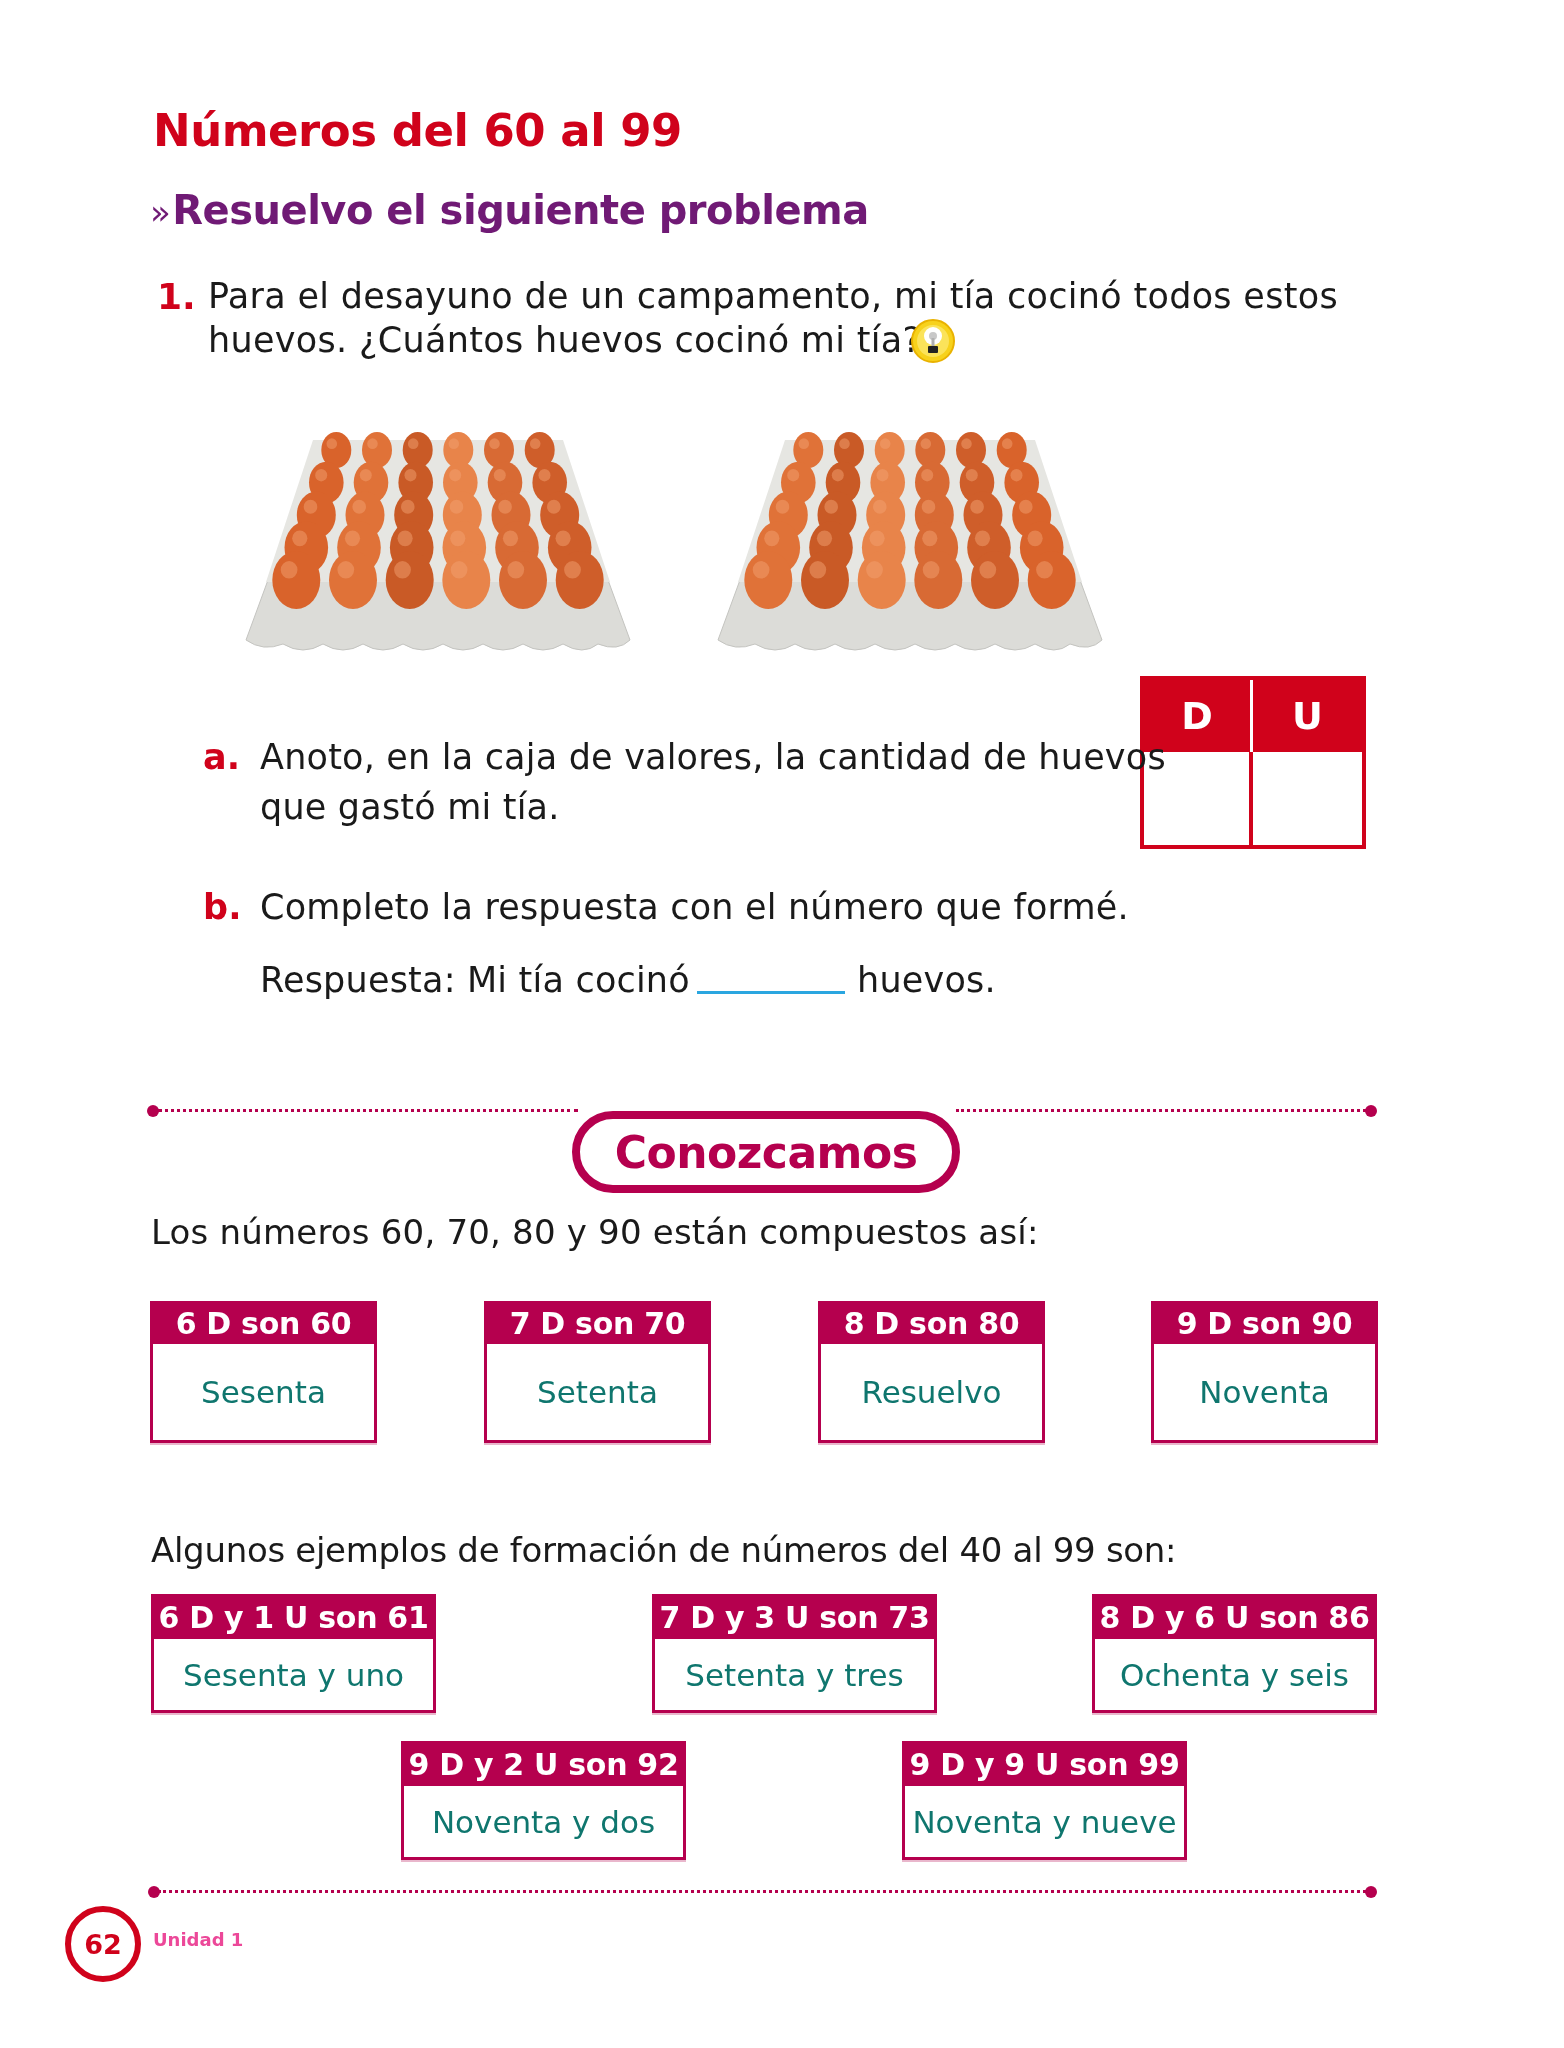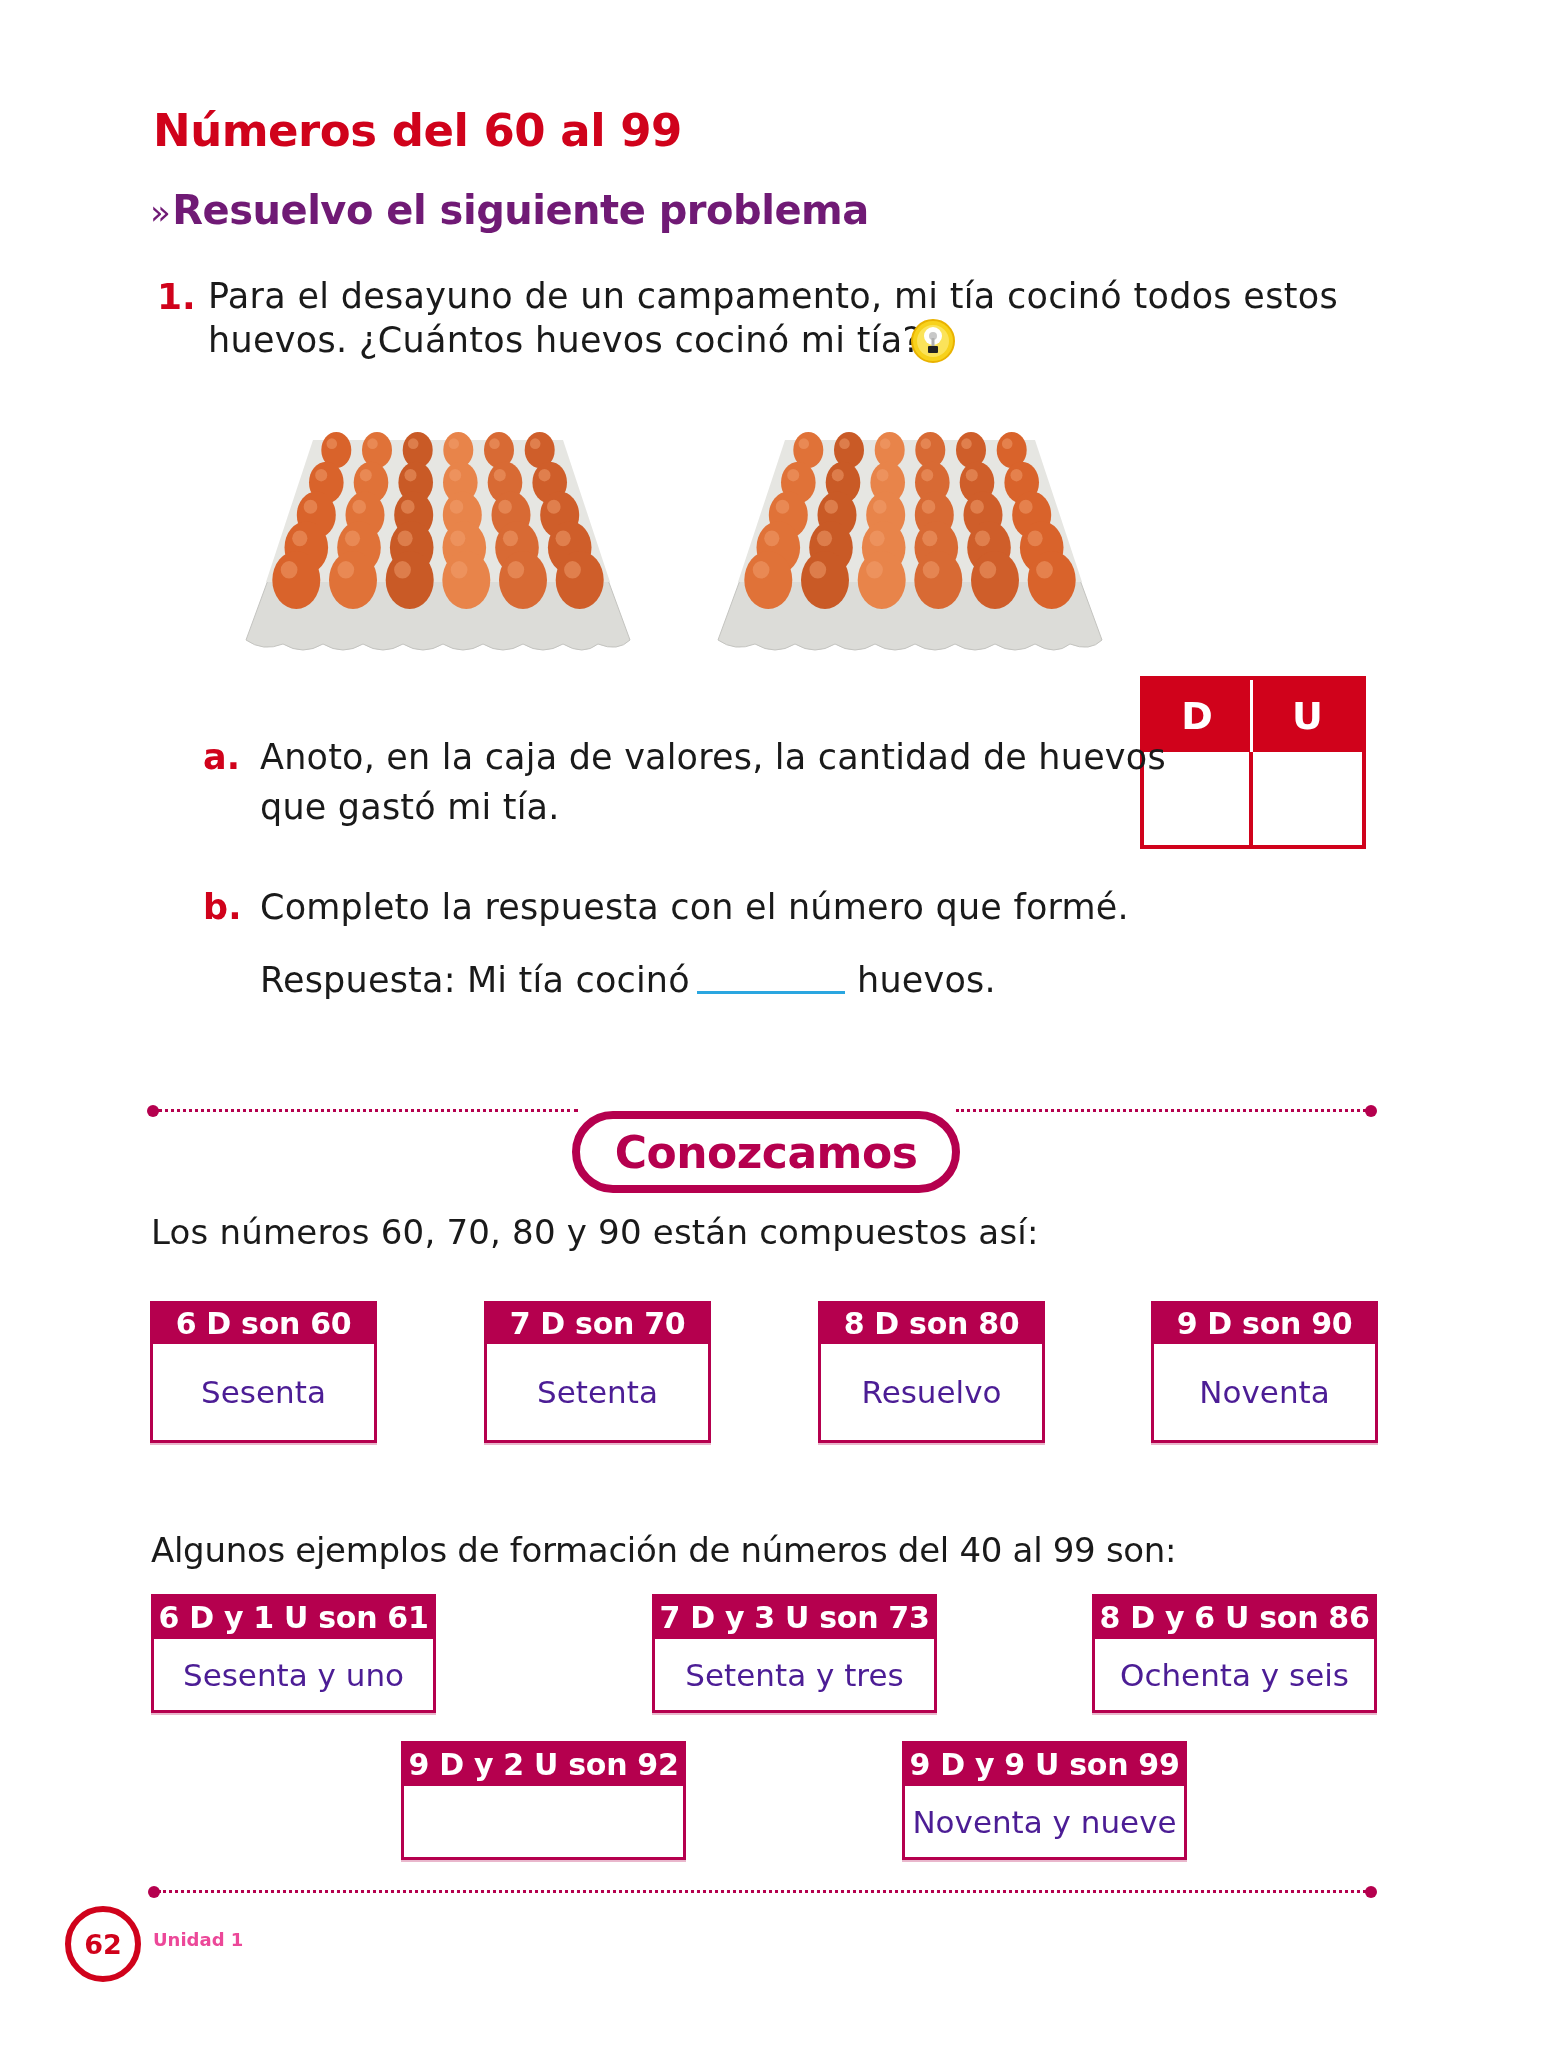--- a/index.html
+++ b/index.html
@@ -74,21 +74,21 @@
     .intro2 { left: 151px; top: 1530px; font-size: 34px; white-space: nowrap; letter-spacing: -0.3px; }
     .card {
       position: absolute; box-sizing: border-box; border: 3px solid #B5004E;
       background: #fff; box-shadow: 0 2px 0 #e9b7cc;
     }
     .card .ch {
       background: #B5004E; color: #fff; font-weight: bold; text-align: center;
       white-space: nowrap; letter-spacing: -0.3px;
     }
     .card .cb {
-      text-align: right; color: #4c1d95; white-space: nowrap;
+      text-align: right; color: #0f766e; white-space: nowrap;
       display: flex; align-items: center; justify-content: center;
     }
     .card.t { height: 142px; width: 227px; top: 1301px; }
     .card.t .ch { height: 40px; line-height: 40px; font-size: 30px; }
     .card.t .cb { height: 96px; font-size: 31px; }
     .card.e { height: 119px; width: 285px; }
     .card.e .ch { height: 42px; line-height: 42px; font-size: 30px; }
     .card.e .cb { height: 71px; font-size: 31px; }
     .pagecircle {
       left: 65px; top: 1906px; width: 76px; height: 76px; box-sizing: border-box;
@@ -299,20 +299,21 @@
 <div class="card e" style="left:652px; top:1594px;">
   <div class="ch">7 D y 3 U son 73</div>
   <div class="cb">Setenta y tres</div>
 </div>
 <div class="card e" style="left:1092px; top:1594px;">
   <div class="ch">8 D y 6 U son 86</div>
   <div class="cb">Ochenta y seis</div>
 </div>
 <div class="card e" style="left:401px; top:1741px;">
   <div class="ch">9 D y 2 U son 92</div>
+  <div class="cb">Noventa y dos</div>
 </div>
 <div class="card e" style="left:902px; top:1741px;">
   <div class="ch">9 D y 9 U son 99</div>
   <div class="cb">Noventa y nueve</div>
 </div>
 
 <div class="dot-end" style="left:148px; top:1886px;"></div>
 <div class="dots" style="left:158px; top:1890px; width:1208px;"></div>
 <div class="dot-end" style="left:1365px; top:1886px;"></div>
 

